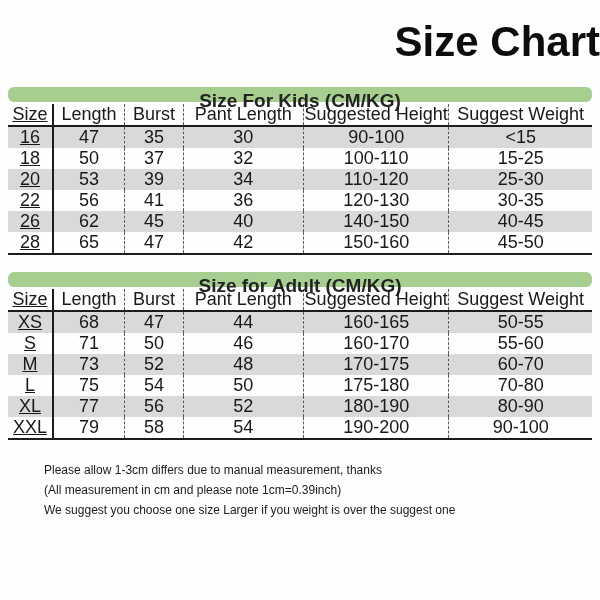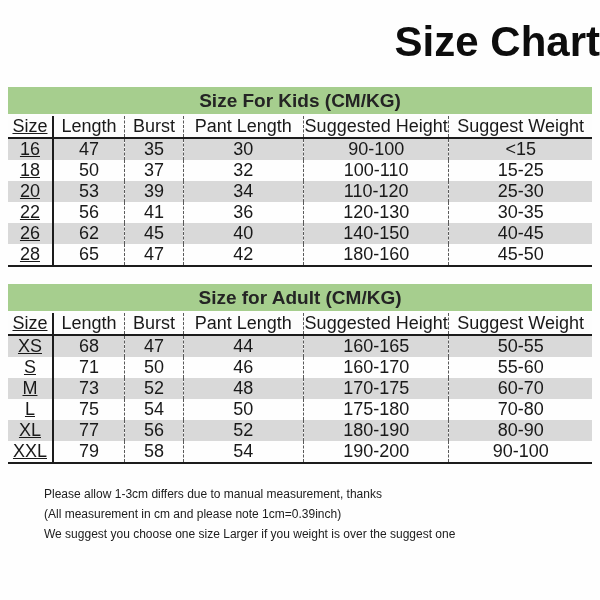--- a/index.html
+++ b/index.html
@@ -10,23 +10,24 @@
     color:#1a1a1a;
   }
   h1{
     margin:18px 0 0 0;text-align:right;
     font-size:42px;font-weight:700;color:#0d0d0d;
   }
   .tables{margin:0 8px;}
   .section-kids{margin-top:21px;}
   .section-adult{margin-top:17px;}
   .banner{
-    height:27px;line-height:27px;background:#a6ce8e;
+    height:15px;line-height:27px;background:#a6ce8e;
     text-align:center;font-size:19px;font-weight:700;color:#242424;
     margin-bottom:2px;
+    border-radius:6px;
   }
   table{
     width:100%;border-collapse:collapse;table-layout:fixed;
     border-bottom:2px solid #1c1c1c;
   }
   thead tr{border-bottom:2px solid #1c1c1c;background:#fdfdfd;}
   th,td{
     height:21px;line-height:21px;padding:0;text-align:center;
     font-size:18px;font-weight:400;color:#191919;
     white-space:nowrap;overflow:hidden;
@@ -107,21 +108,21 @@
             <td class="c2">45</td>
             <td class="c3">40</td>
             <td class="c4">140-150</td>
             <td class="c5">40-45</td>
           </tr>
           <tr>
             <td class="c0">28</td>
             <td class="c1">65</td>
             <td class="c2">47</td>
             <td class="c3">42</td>
-            <td class="c4">180-160</td>
+            <td class="c4">150-160</td>
             <td class="c5">45-50</td>
           </tr>
         </tbody>
       </table>
   </div>
 
   <div class="section-adult">
     <div class="banner">Size for Adult (CM/KG)</div>
     <table>
         <colgroup>

